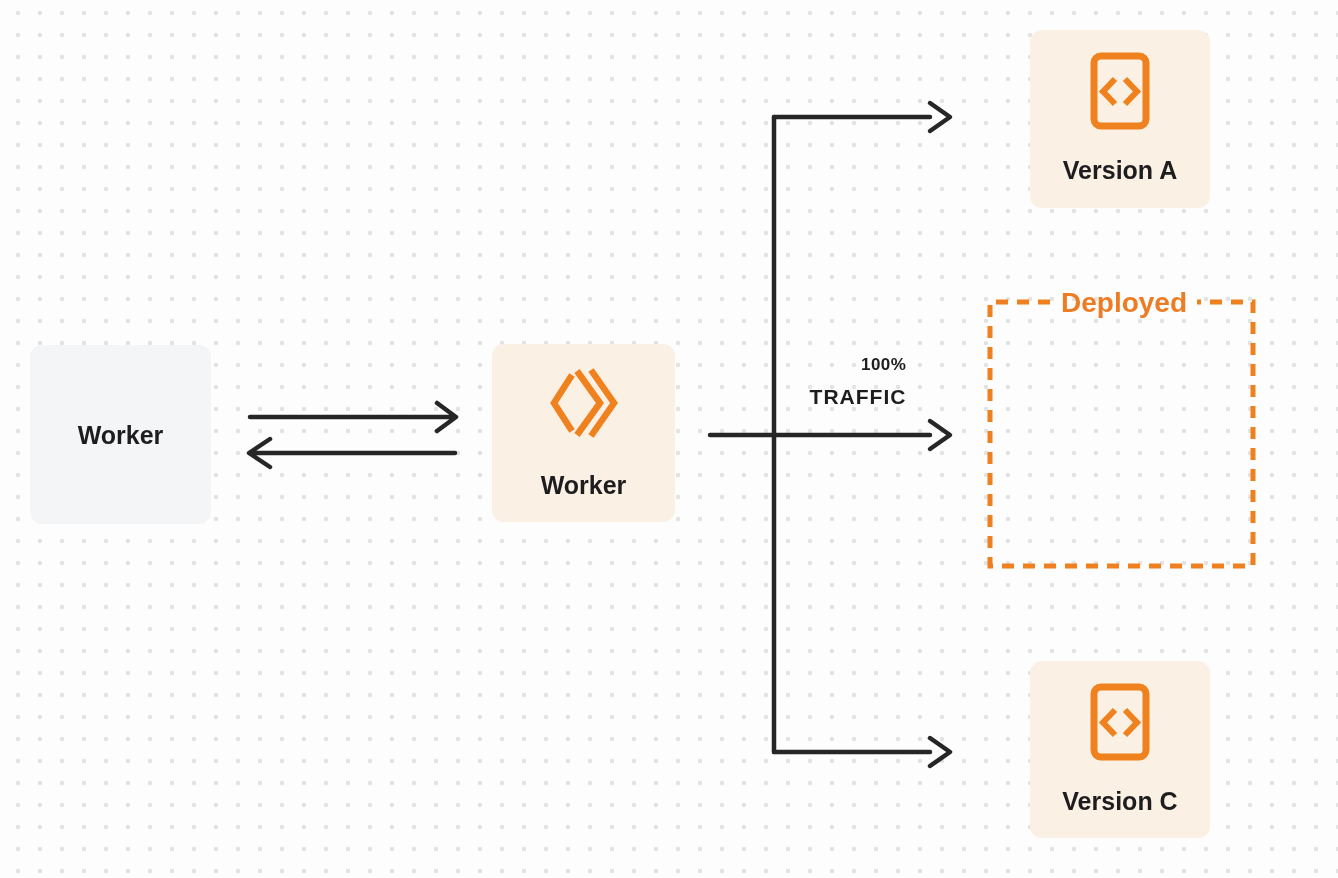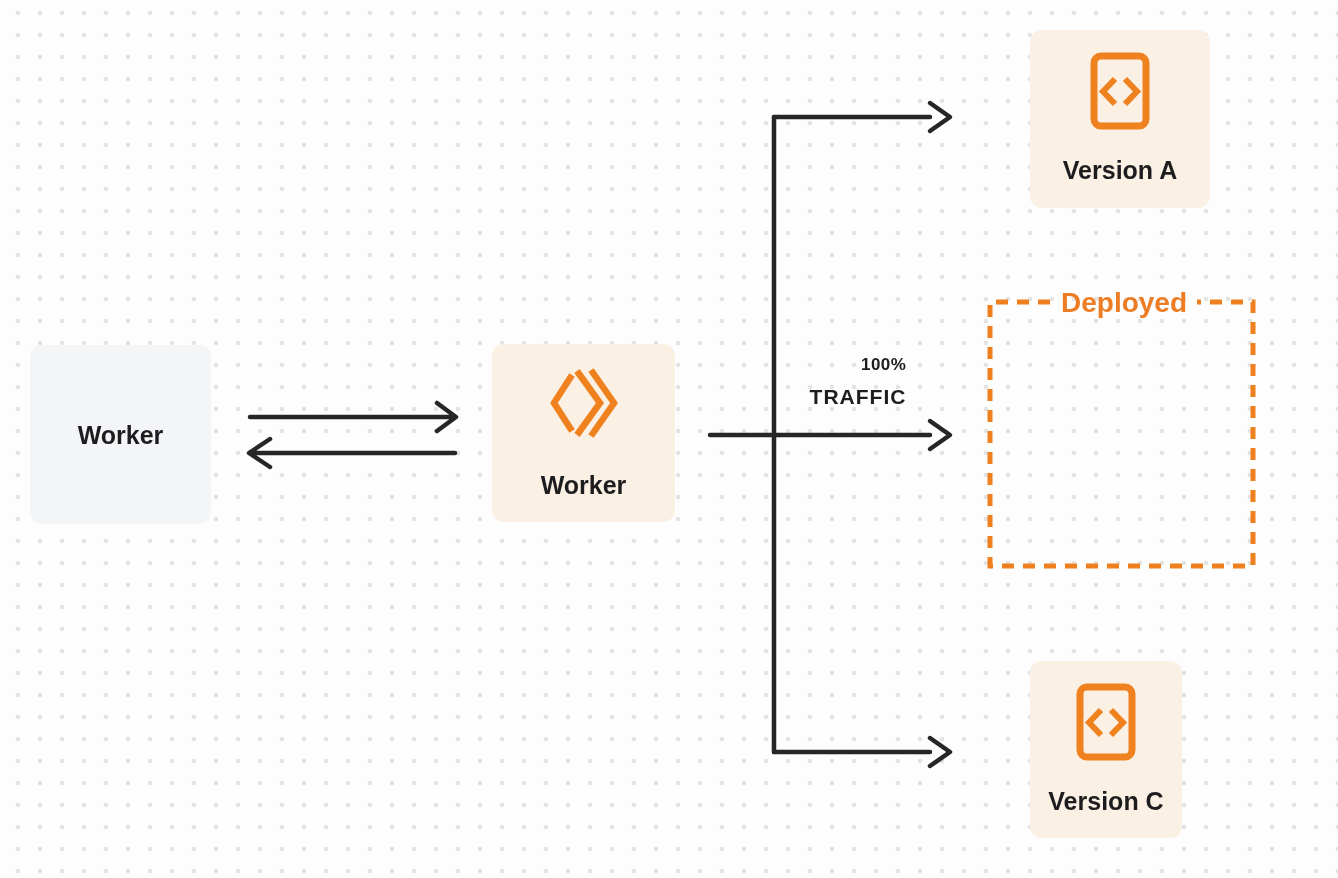--- a/index.html
+++ b/index.html
@@ -129,21 +129,21 @@
       <svg width="60" height="78" viewBox="0 0 60 78">
         <rect x="4" y="4" width="52" height="70" rx="7" stroke-width="7"></rect>
         <path stroke-width="6" stroke-linejoin="miter" d="M25,27 L13,39.5 L25,52"></path>
         <path stroke-width="6" stroke-linejoin="miter" d="M35,27 L47,39.5 L35,52"></path>
       </svg>
     </span>
     <span class="node-label">Version A</span>
   </div>
 
 
-  <div class="node cream version-node" style="left:1030px; top:661px; width:152px; height:177px;">
+  <div class="node cream version-node" style="left:1030px; top:661px; width:180px; height:177px;">
     <span class="icon">
       <svg width="60" height="78" viewBox="0 0 60 78">
         <rect x="4" y="4" width="52" height="70" rx="7" stroke-width="7"></rect>
         <path stroke-width="6" stroke-linejoin="miter" d="M25,27 L13,39.5 L25,52"></path>
         <path stroke-width="6" stroke-linejoin="miter" d="M35,27 L47,39.5 L35,52"></path>
       </svg>
     </span>
     <span class="node-label">Version C</span>
   </div>
 

